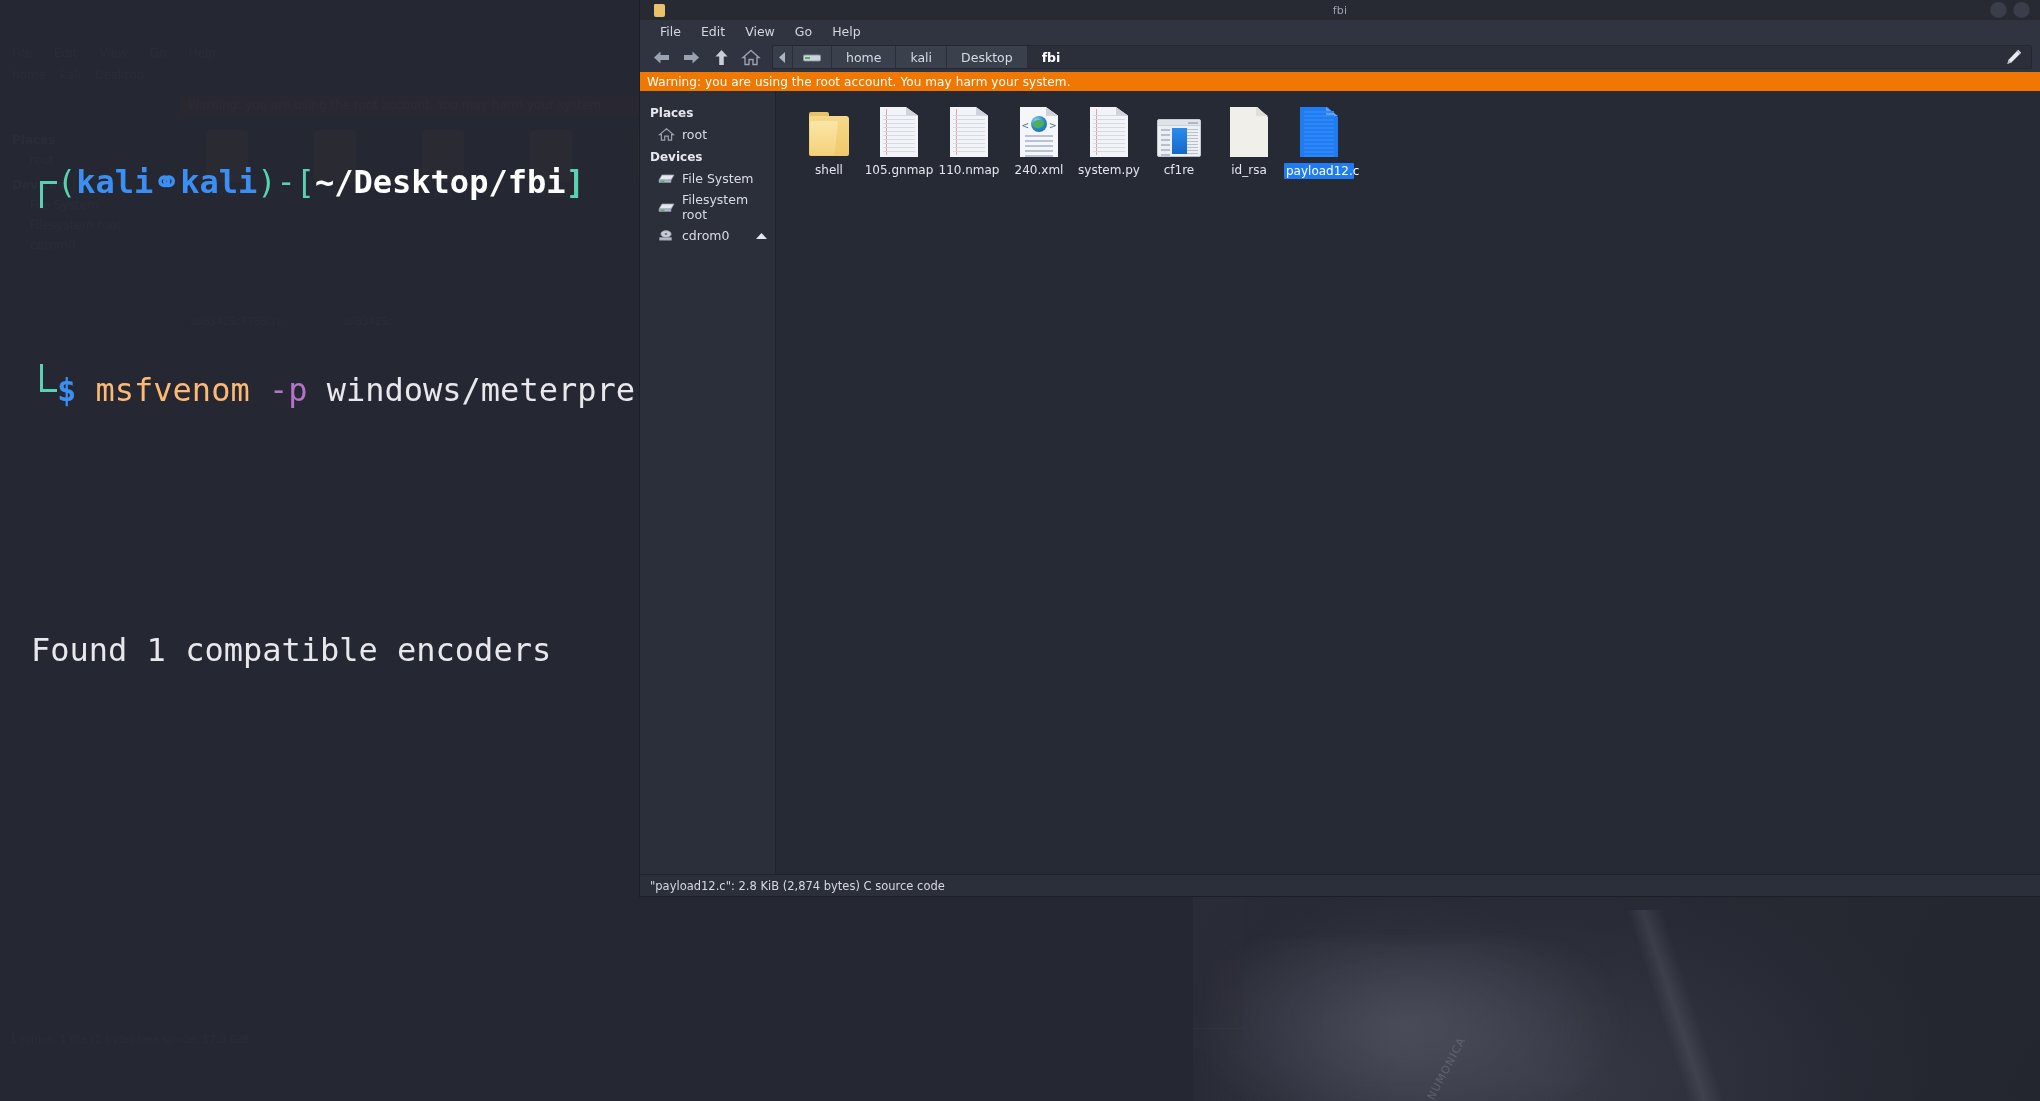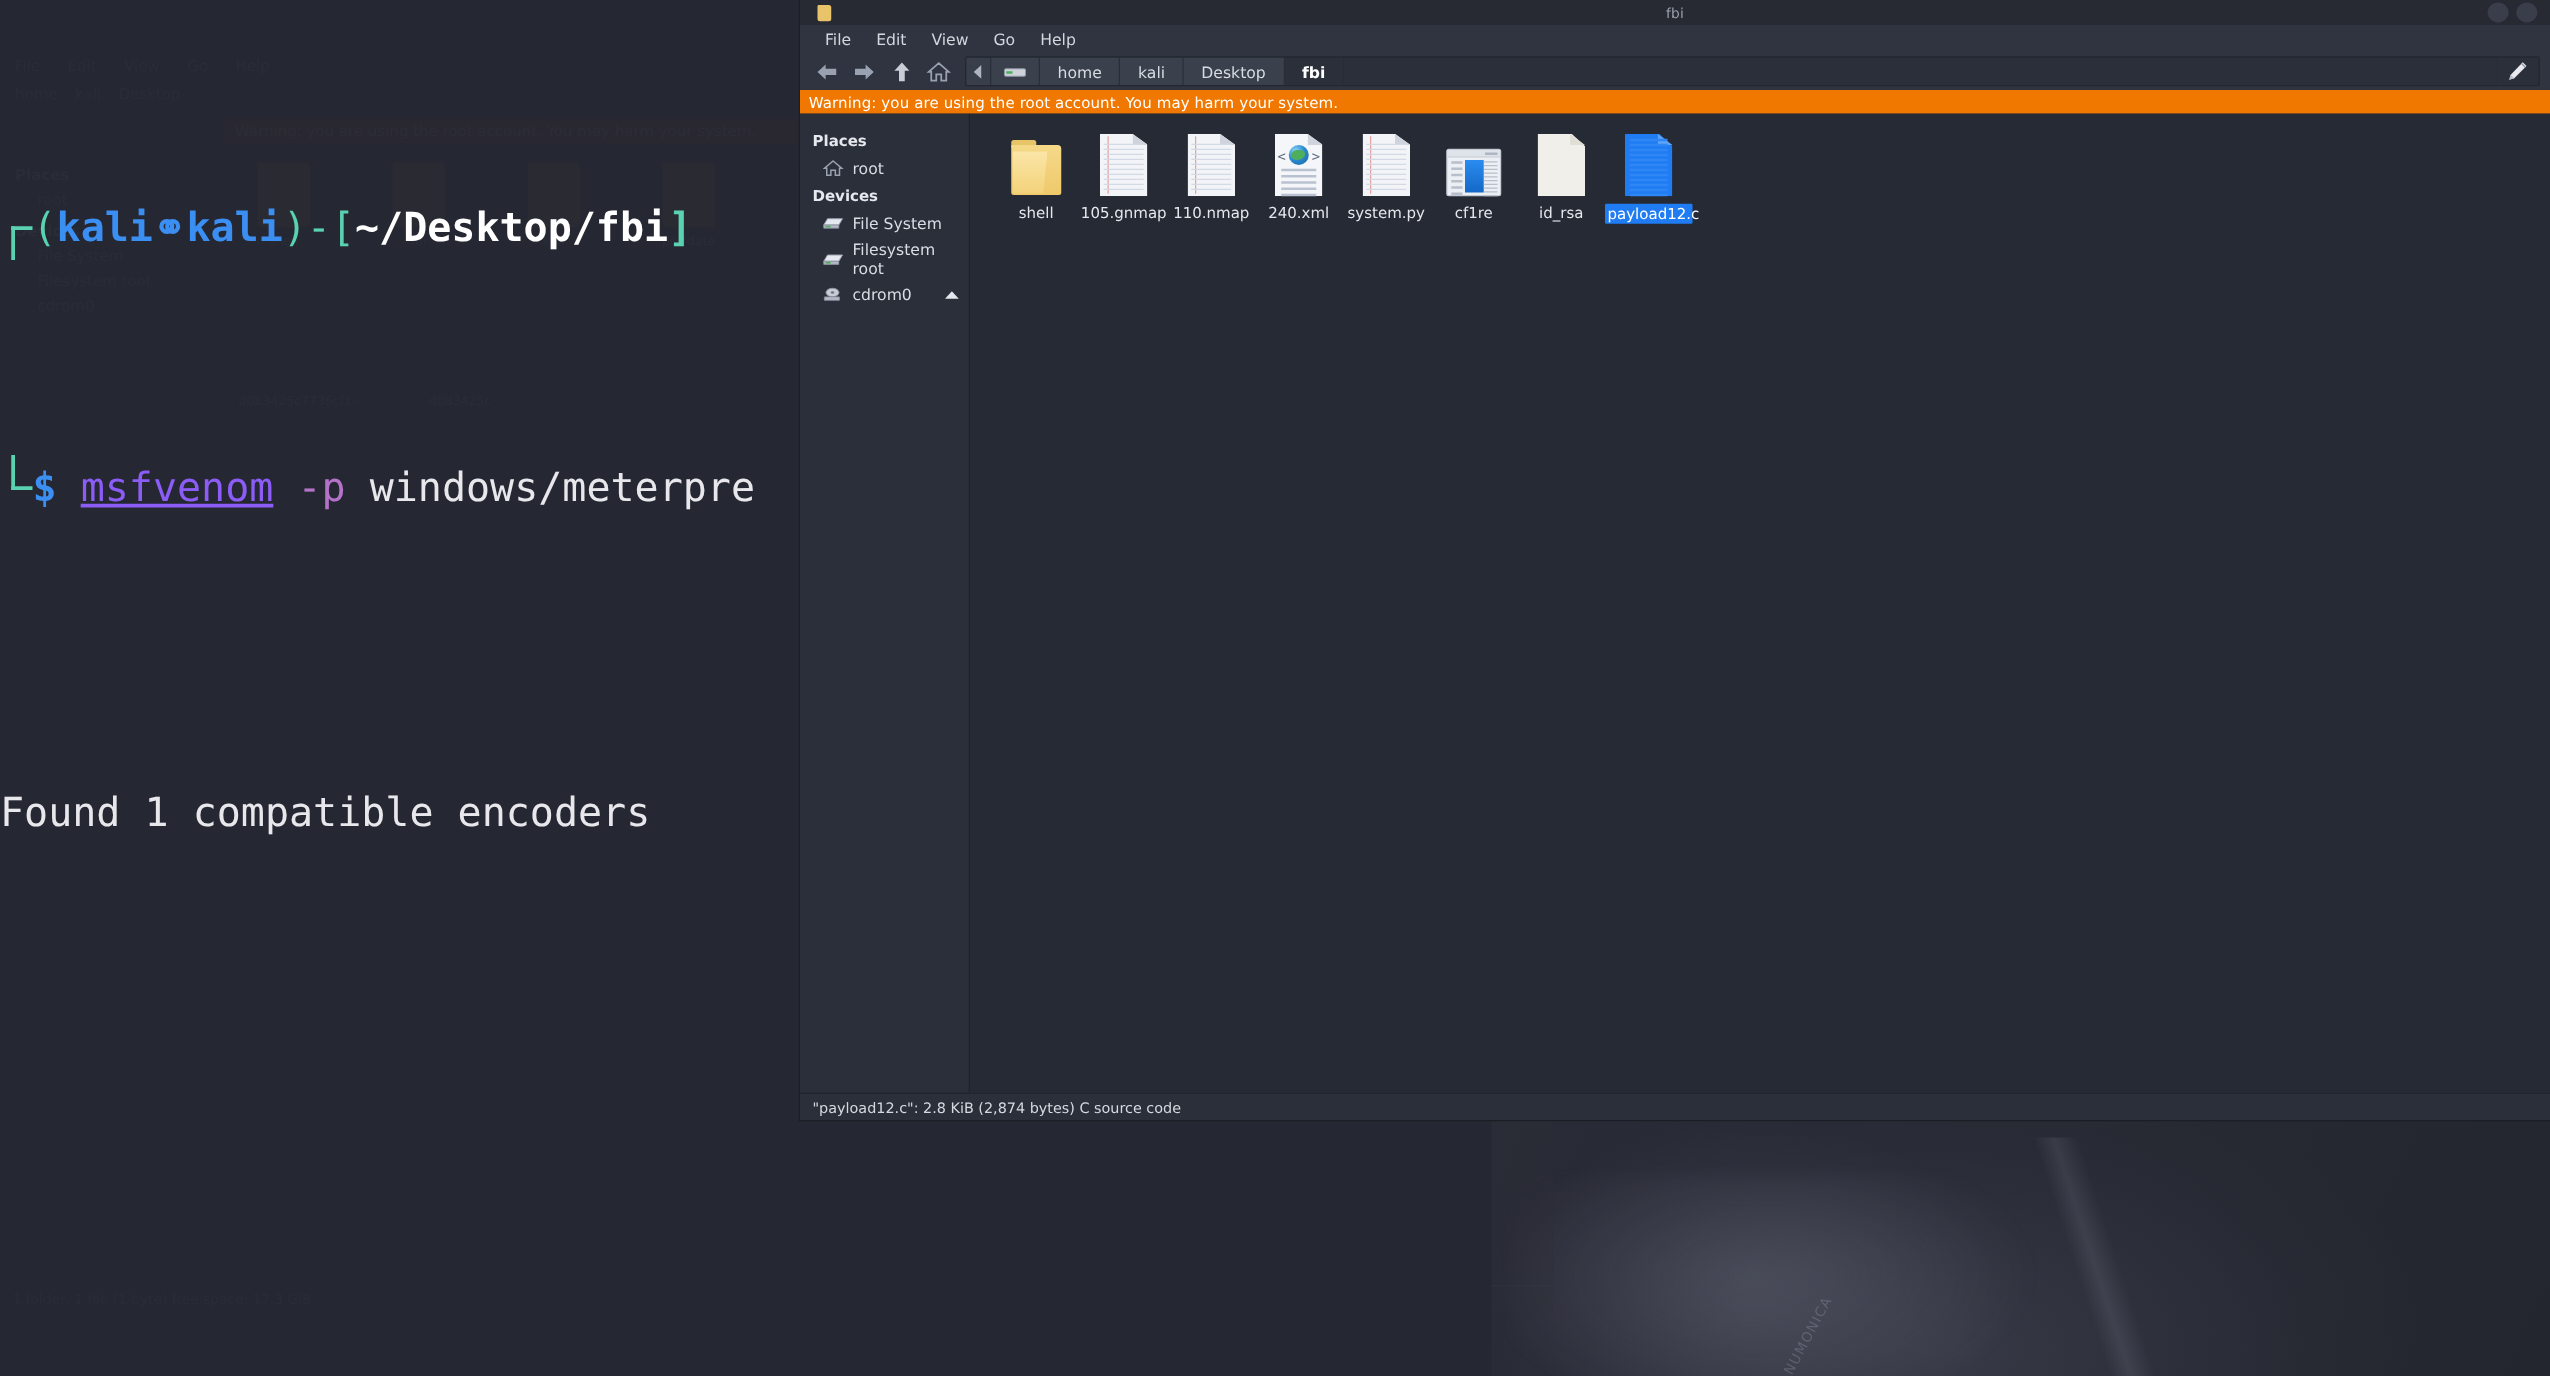--- a/index.html
+++ b/index.html
@@ -66,28 +66,28 @@
     position: absolute; left: 0; top: 0; width: 1193px; height: 1101px;
     background: rgba(37,39,50,0.90);
     font-family: "DejaVu Sans Mono", monospace;
     font-size: 32px;
     line-height: 52px;
     color: #e8e8ec;
     padding: 0;
     overflow: hidden;
     white-space: pre;
   }
-  #terminal .tline { height: 52px; }
+  #terminal .tline { height: 52px; margin-left: 31px; }
   #terminal .prompt-bracket { color: #5ad1b0; font-weight: bold; }
   #terminal .user { color: #3b8ef2; font-weight: bold; }
   #terminal .at { color: #3b8ef2; font-weight: bold; }
   #terminal .paren { color: #5ad1b0; }
   #terminal .path { color: #ffffff; font-weight: bold; }
   #terminal .dollar { color: #3b8ef2; font-weight: bold; }
-  #terminal .cmd { color: #8b5cf6; text-decoration: underline; }
+  #terminal .cmd { color: #fdba74; }
   #terminal .flag { color: #b572c9; }
   #terminal .arg { color: #e8e8ec; }
 
   
   #terminal .treebox {
     display: inline-block; position: relative;
     width: 26px; height: 52px; vertical-align: top;
   }
   #terminal .treebox.top::before {
     content: ""; position: absolute; left: 9px; top: 25px; width: 17px; height: 3px; background: #5ad1b0;

